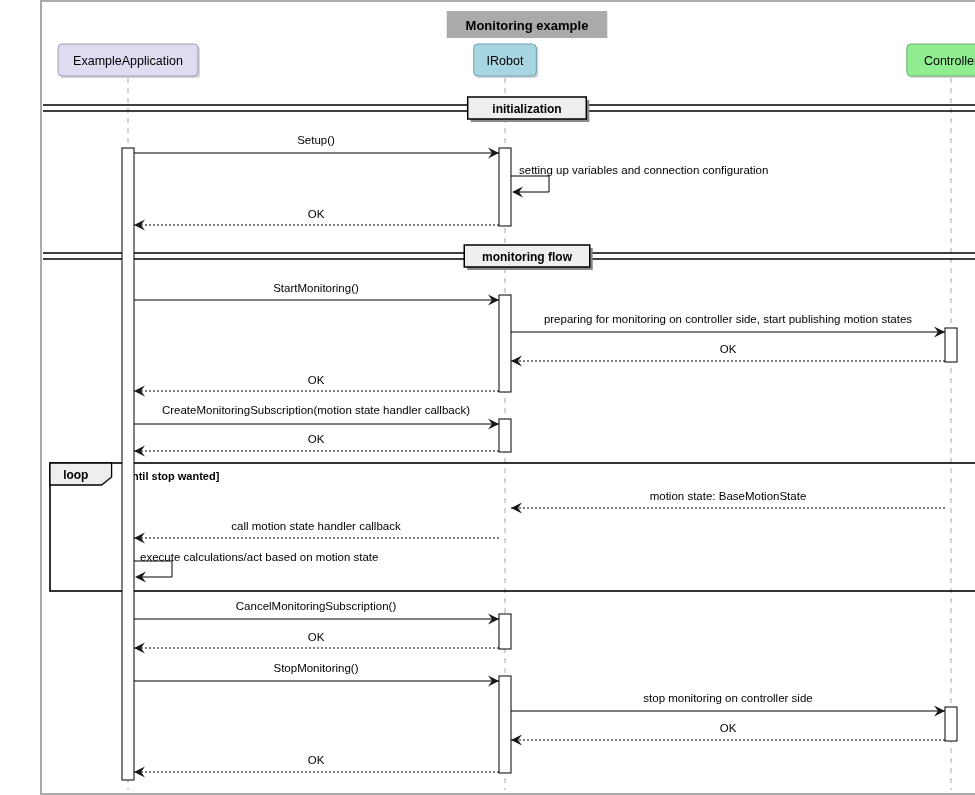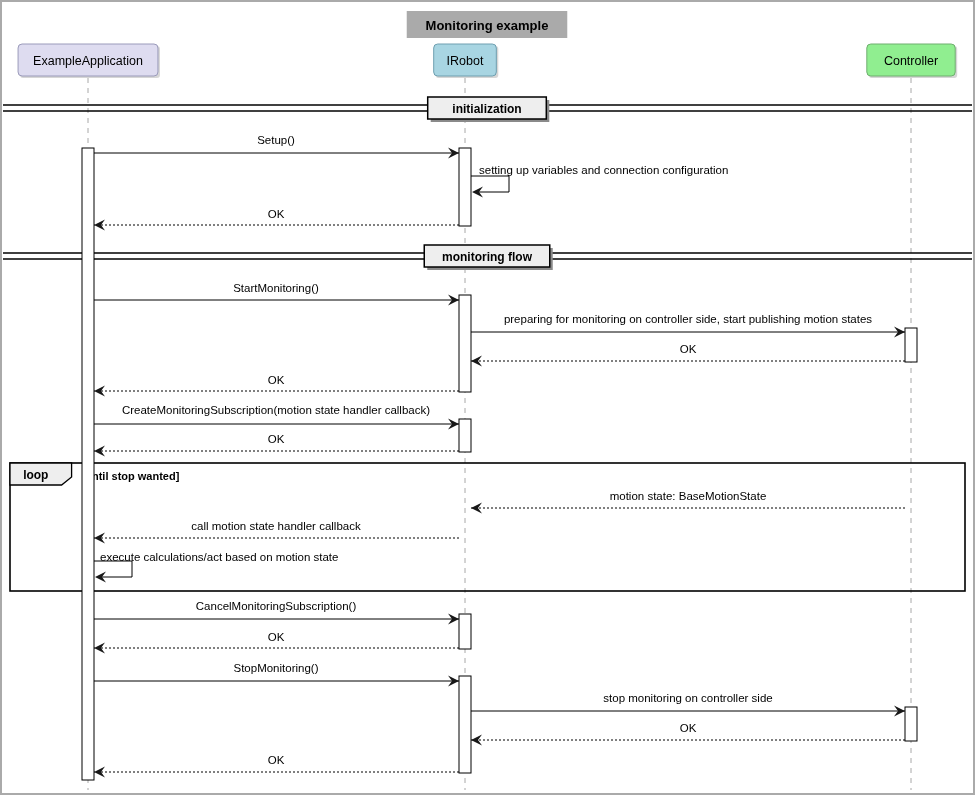--- a/index.html
+++ b/index.html
@@ -9,20 +9,21 @@
   }
   body {
     font-family: "Liberation Sans", sans-serif;
   }
   #diagram-root {
     position: relative;
     width: 975px;
     height: 795px;
     background: #ffffff;
     box-sizing: border-box;
+    padding-left: 40px;
   }
   svg#seq-svg {
     display: block;
     width: 975px;
     height: 795px;
   }
   .lifeline-box-text {
     font-family: "Liberation Sans", sans-serif;
     font-size: 12.5px;
     fill: #000000;

